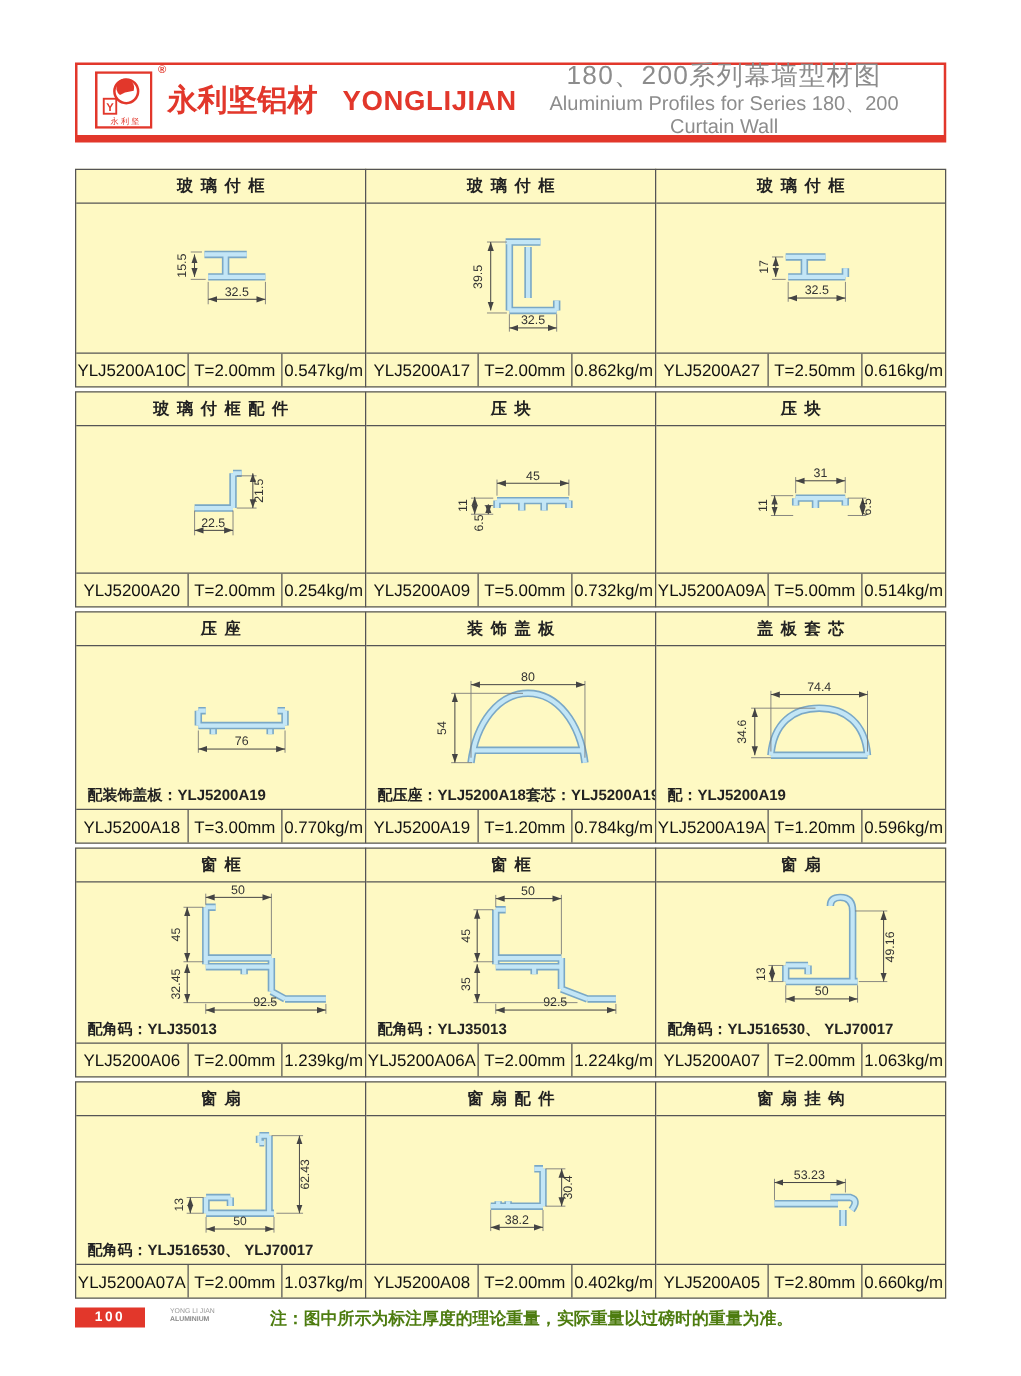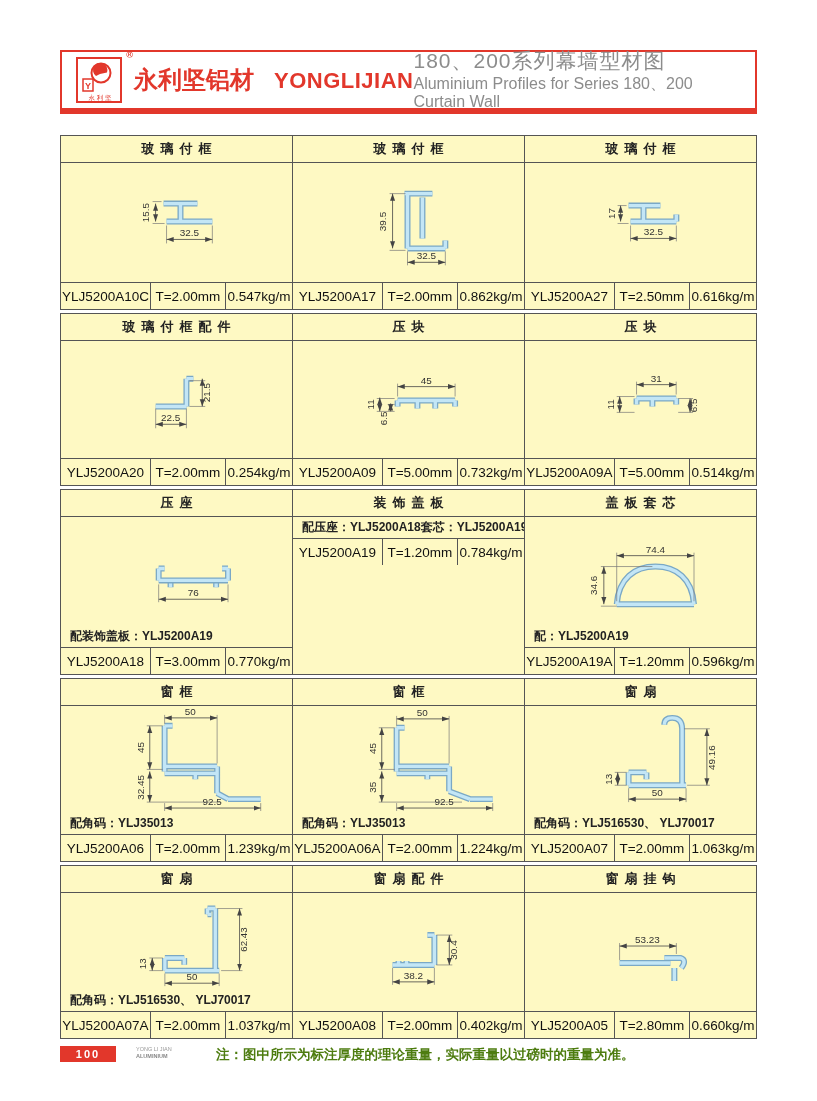--- a/index.html
+++ b/index.html
@@ -19,21 +19,21 @@
     height:56px;border:2px solid var(--red);border-bottom:6px solid var(--red);
     display:flex;align-items:center;justify-content:space-between;
   }
   .hdr-left{display:flex;align-items:center;gap:12px;padding-left:14px}
   .logo-wrap{position:relative;width:46px;height:46px;flex:0 0 auto}
   .logo-wrap svg{display:block}
   .reg{position:absolute;top:-7px;right:-11px;color:var(--red);font-size:9px;font-weight:bold}
   .brand{display:flex;align-items:baseline;gap:20px;white-space:nowrap}
   .brand-cn{font-size:24px;font-weight:bold;color:var(--red)}
   .brand-en{font-size:22px;font-weight:bold;color:var(--red);letter-spacing:.5px}
-  .hdr-right{text-align:left;padding-right:10px;line-height:1.15}
+  .hdr-right{text-align:center;padding-right:10px;line-height:1.15}
   .title-cn{font-size:21px;color:#8c8c8c;letter-spacing:1px}
   .title-en{font-size:16px;color:#8c8c8c;margin-top:2px}
 
   
   .grid{margin-top:21px}
   .row{display:flex;margin-top:3px}
   .row:first-child{margin-top:0}
   .r1{height:175px}.r2{height:173px}.r3{height:186px}.r4{height:184px}.r5{height:174px}
   .cell{flex:1;border:1px solid var(--bd);background:#fef9c3;display:flex;flex-direction:column;min-width:0}
   .cell + .cell{margin-left:-1px}
@@ -243,20 +243,31 @@
             <span>配装饰盖板：YLJ5200A19</span>
           </div>
         <div class="ft">
           <div class="fc fc1">YLJ5200A18</div>
           <div class="fc fc2">T=3.00mm</div>
           <div class="fc fc3">0.770kg/m</div>
         </div>
       </div>
       <div class="cell">
         <div class="ct">装饰盖板</div>
+        <div class="body">
+            <svg viewBox="0 0 232 110">
+          <path class="po" d="M84,94 C88,62 106,38 130,38 C154,38 172,62 176,94 M87,84 H173"></path>
+          <path class="pi" d="M84,94 C88,62 106,38 130,38 C154,38 172,62 176,94 M87,84 H173"></path>
+          <path class="ex" d="M84,90 V28 M176,90 V28 M126,38 H68 M85,94 H68"></path>
+          <line class="dl" x1="84" y1="31" x2="176" y2="31" marker-start="url(#arr)" marker-end="url(#arr)"></line>
+          <line class="dl" x1="71" y1="38" x2="71" y2="94" marker-start="url(#arr)" marker-end="url(#arr)"></line>
+          <text class="dt" x="130" y="28">80</text>
+          <text class="dt" x="64" y="66" transform="rotate(-90 64 66)">54</text>
+        </svg>
+          </div>
         <div class="note">
           <span>配压座：YLJ5200A18</span>
           <span class="n2">套芯：YLJ5200A19A</span>
         </div>
         <div class="ft">
           <div class="fc fc1">YLJ5200A19</div>
           <div class="fc fc2">T=1.20mm</div>
           <div class="fc fc3">0.784kg/m</div>
         </div>
       </div>

